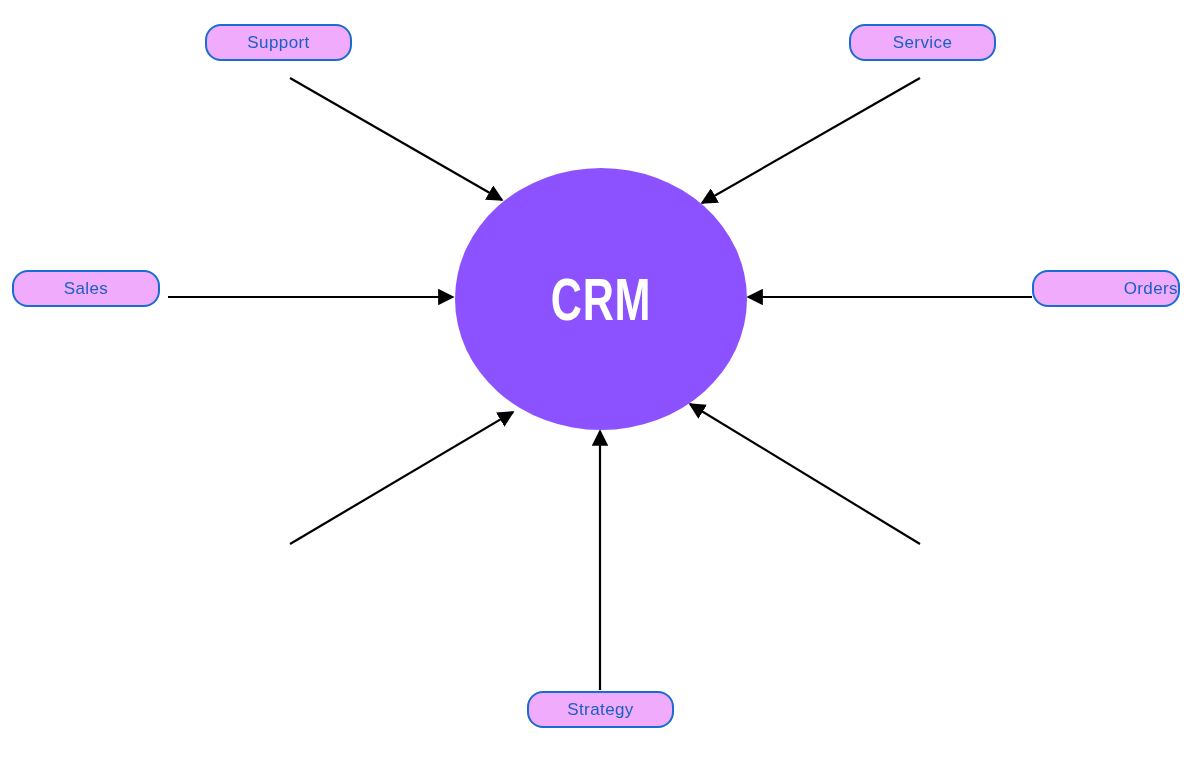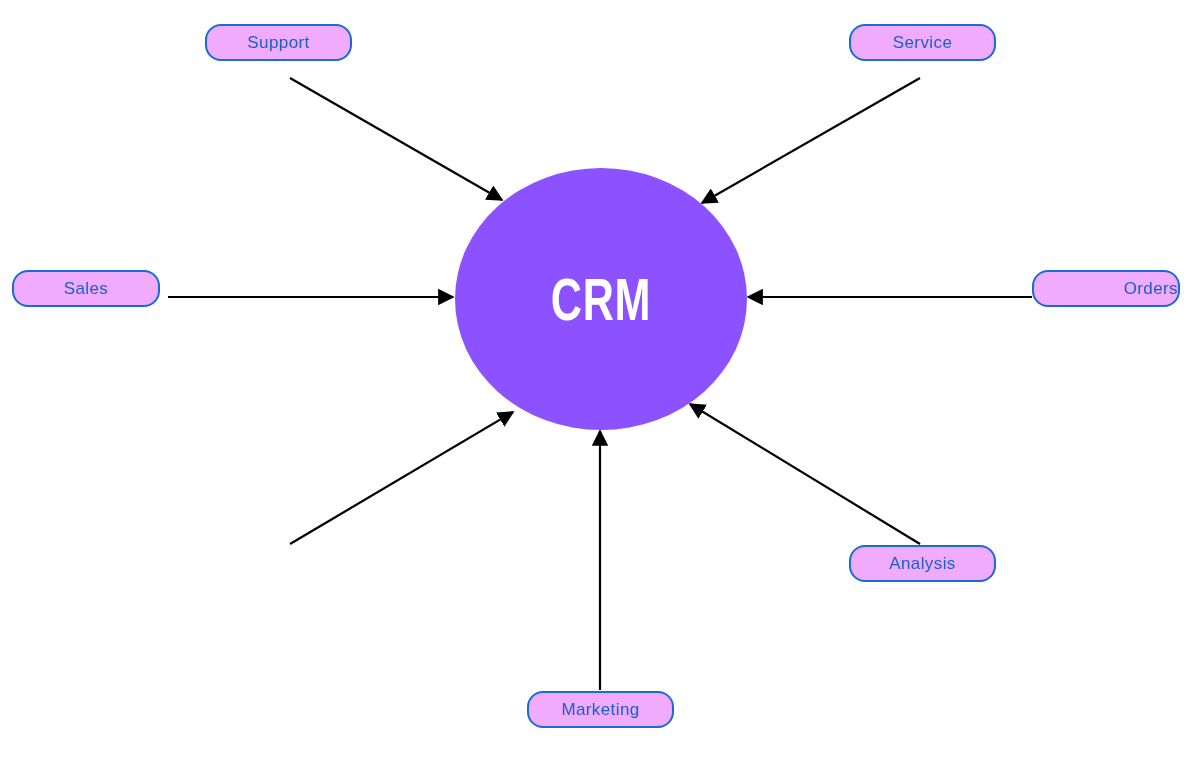--- a/index.html
+++ b/index.html
@@ -92,21 +92,18 @@
 
   <div class="node node-sales">
     <span class="label">Sales</span>
   </div>
 
   <div class="node node-orders">
     <span class="label">Orders</span>
   </div>
 
 
-  <div class="node node-analysis">
-    <span class="label">Analysis</span>
-  </div>
 
   <div class="node node-marketing">
-    <span class="label">Marketing</span>
+    <span class="label">Strategy</span>
   </div>
 
 </div>
 
 </body></html>

